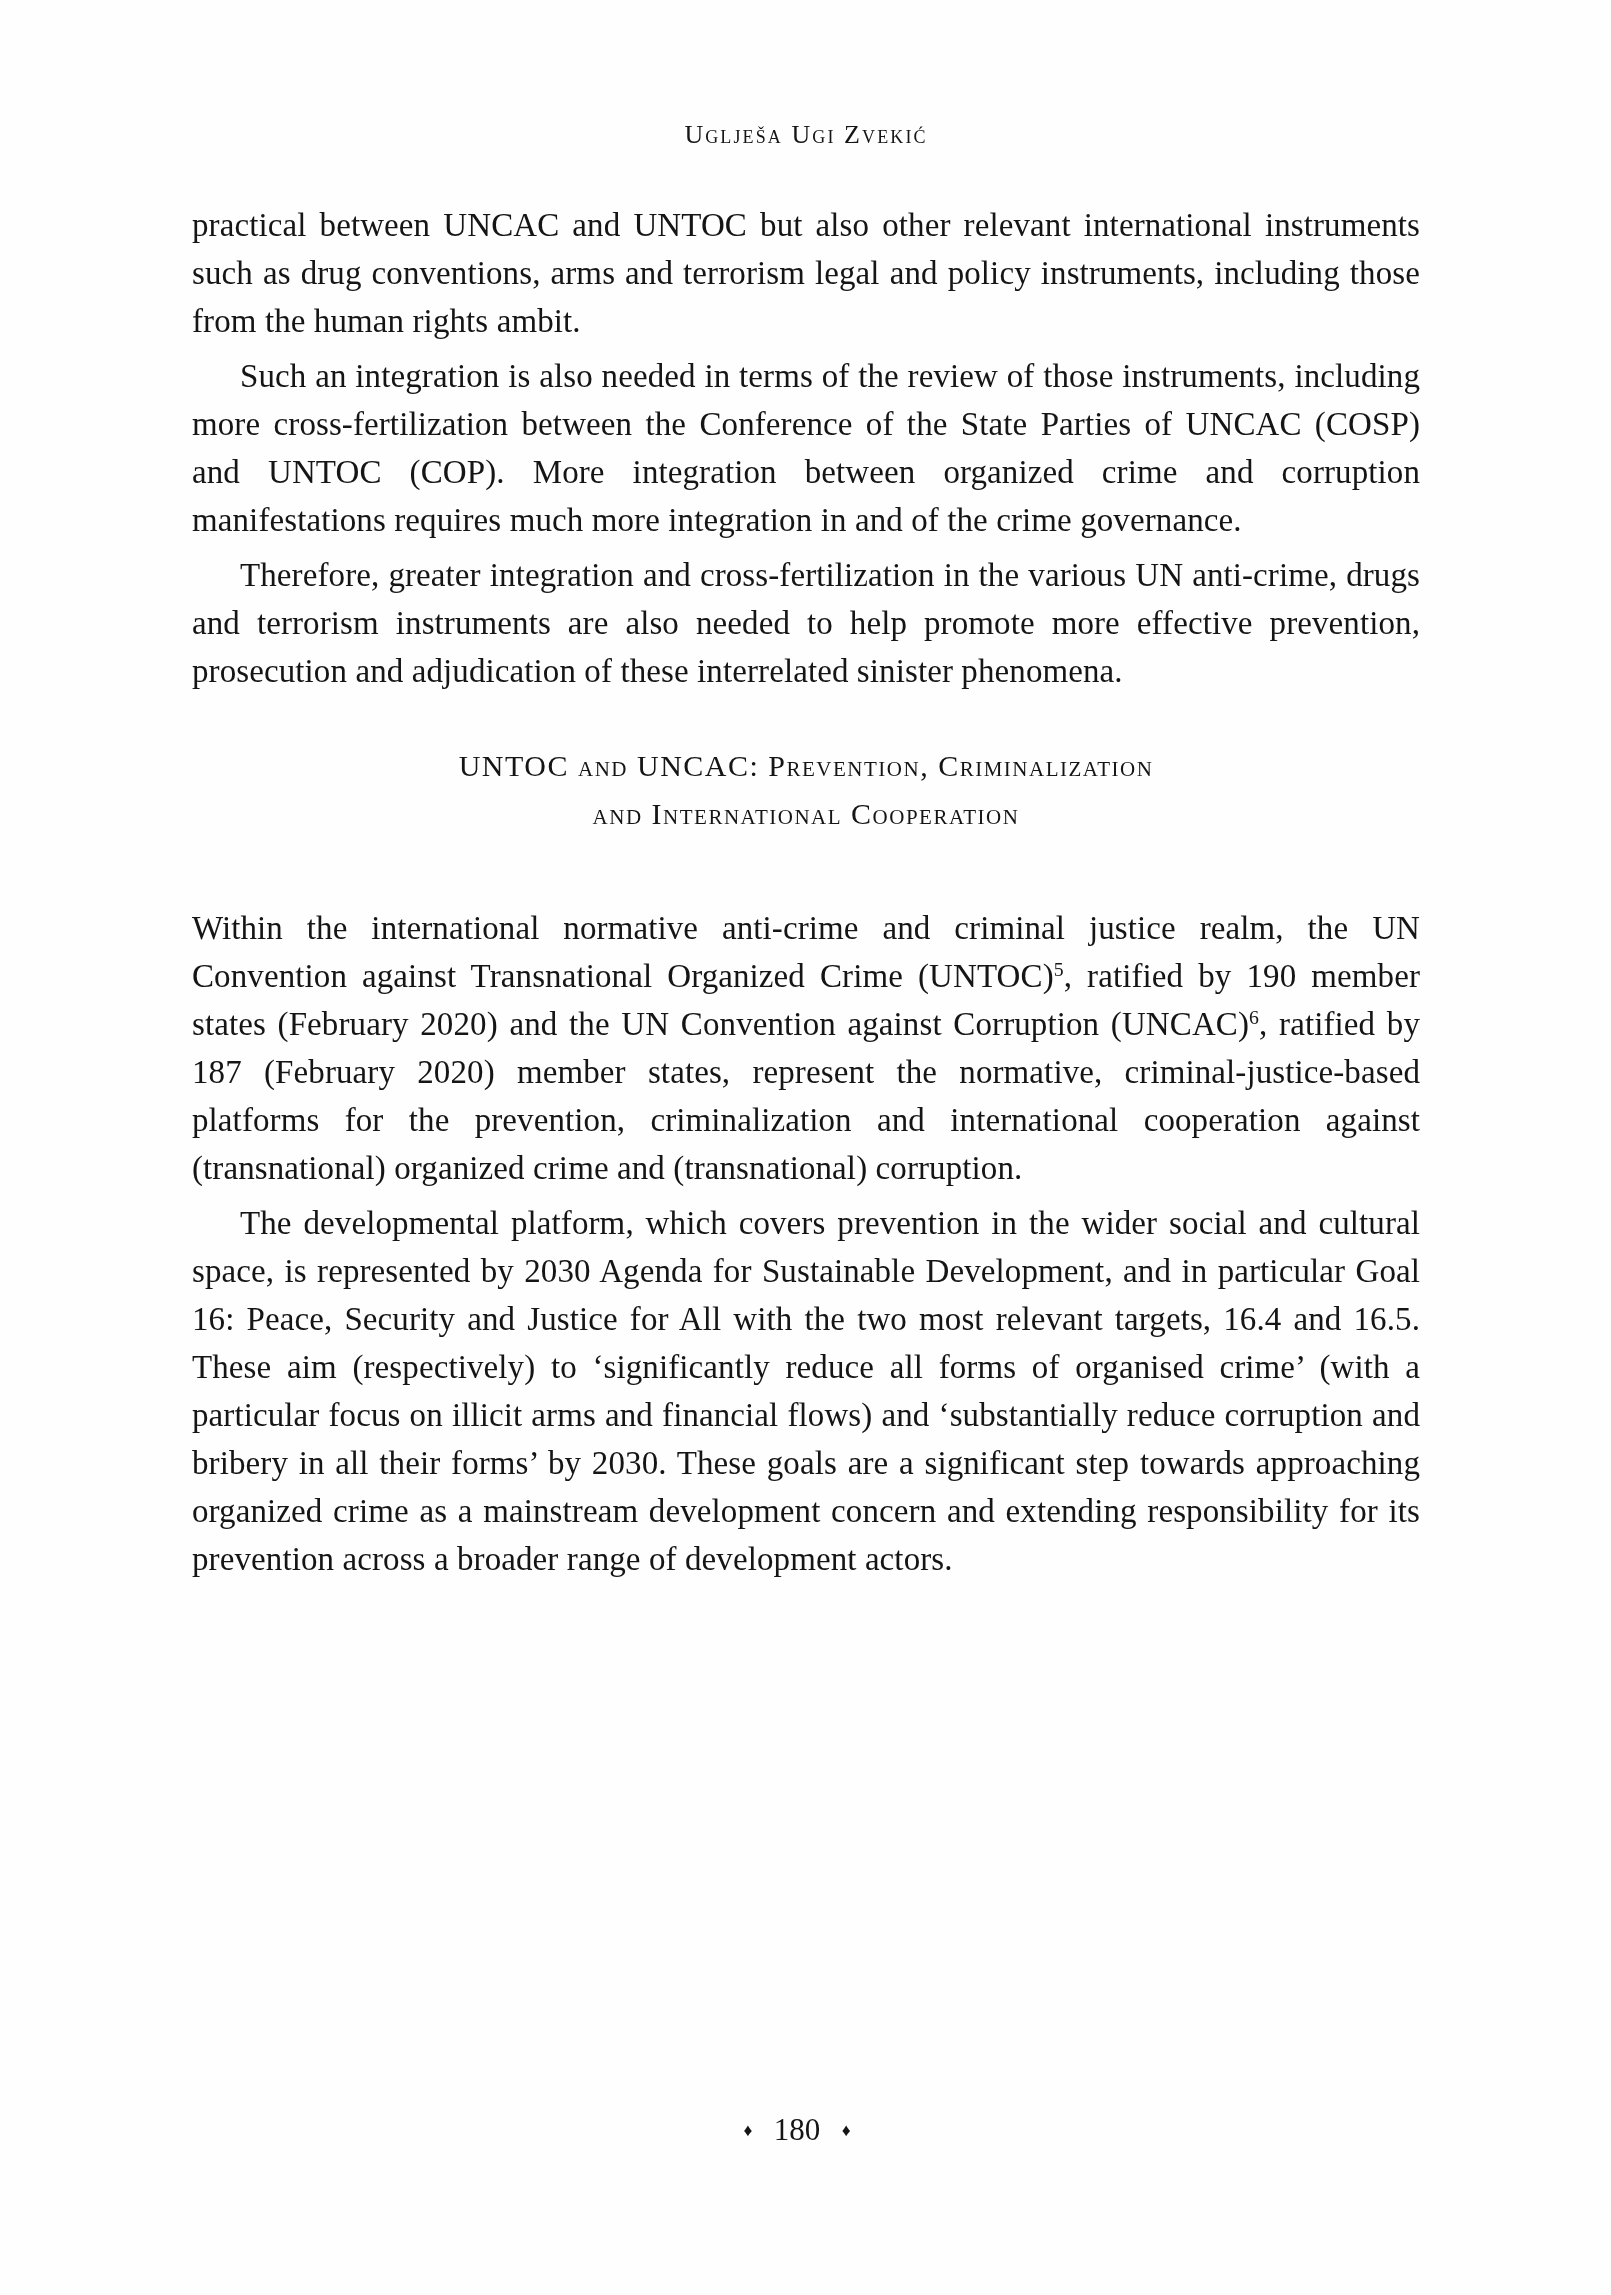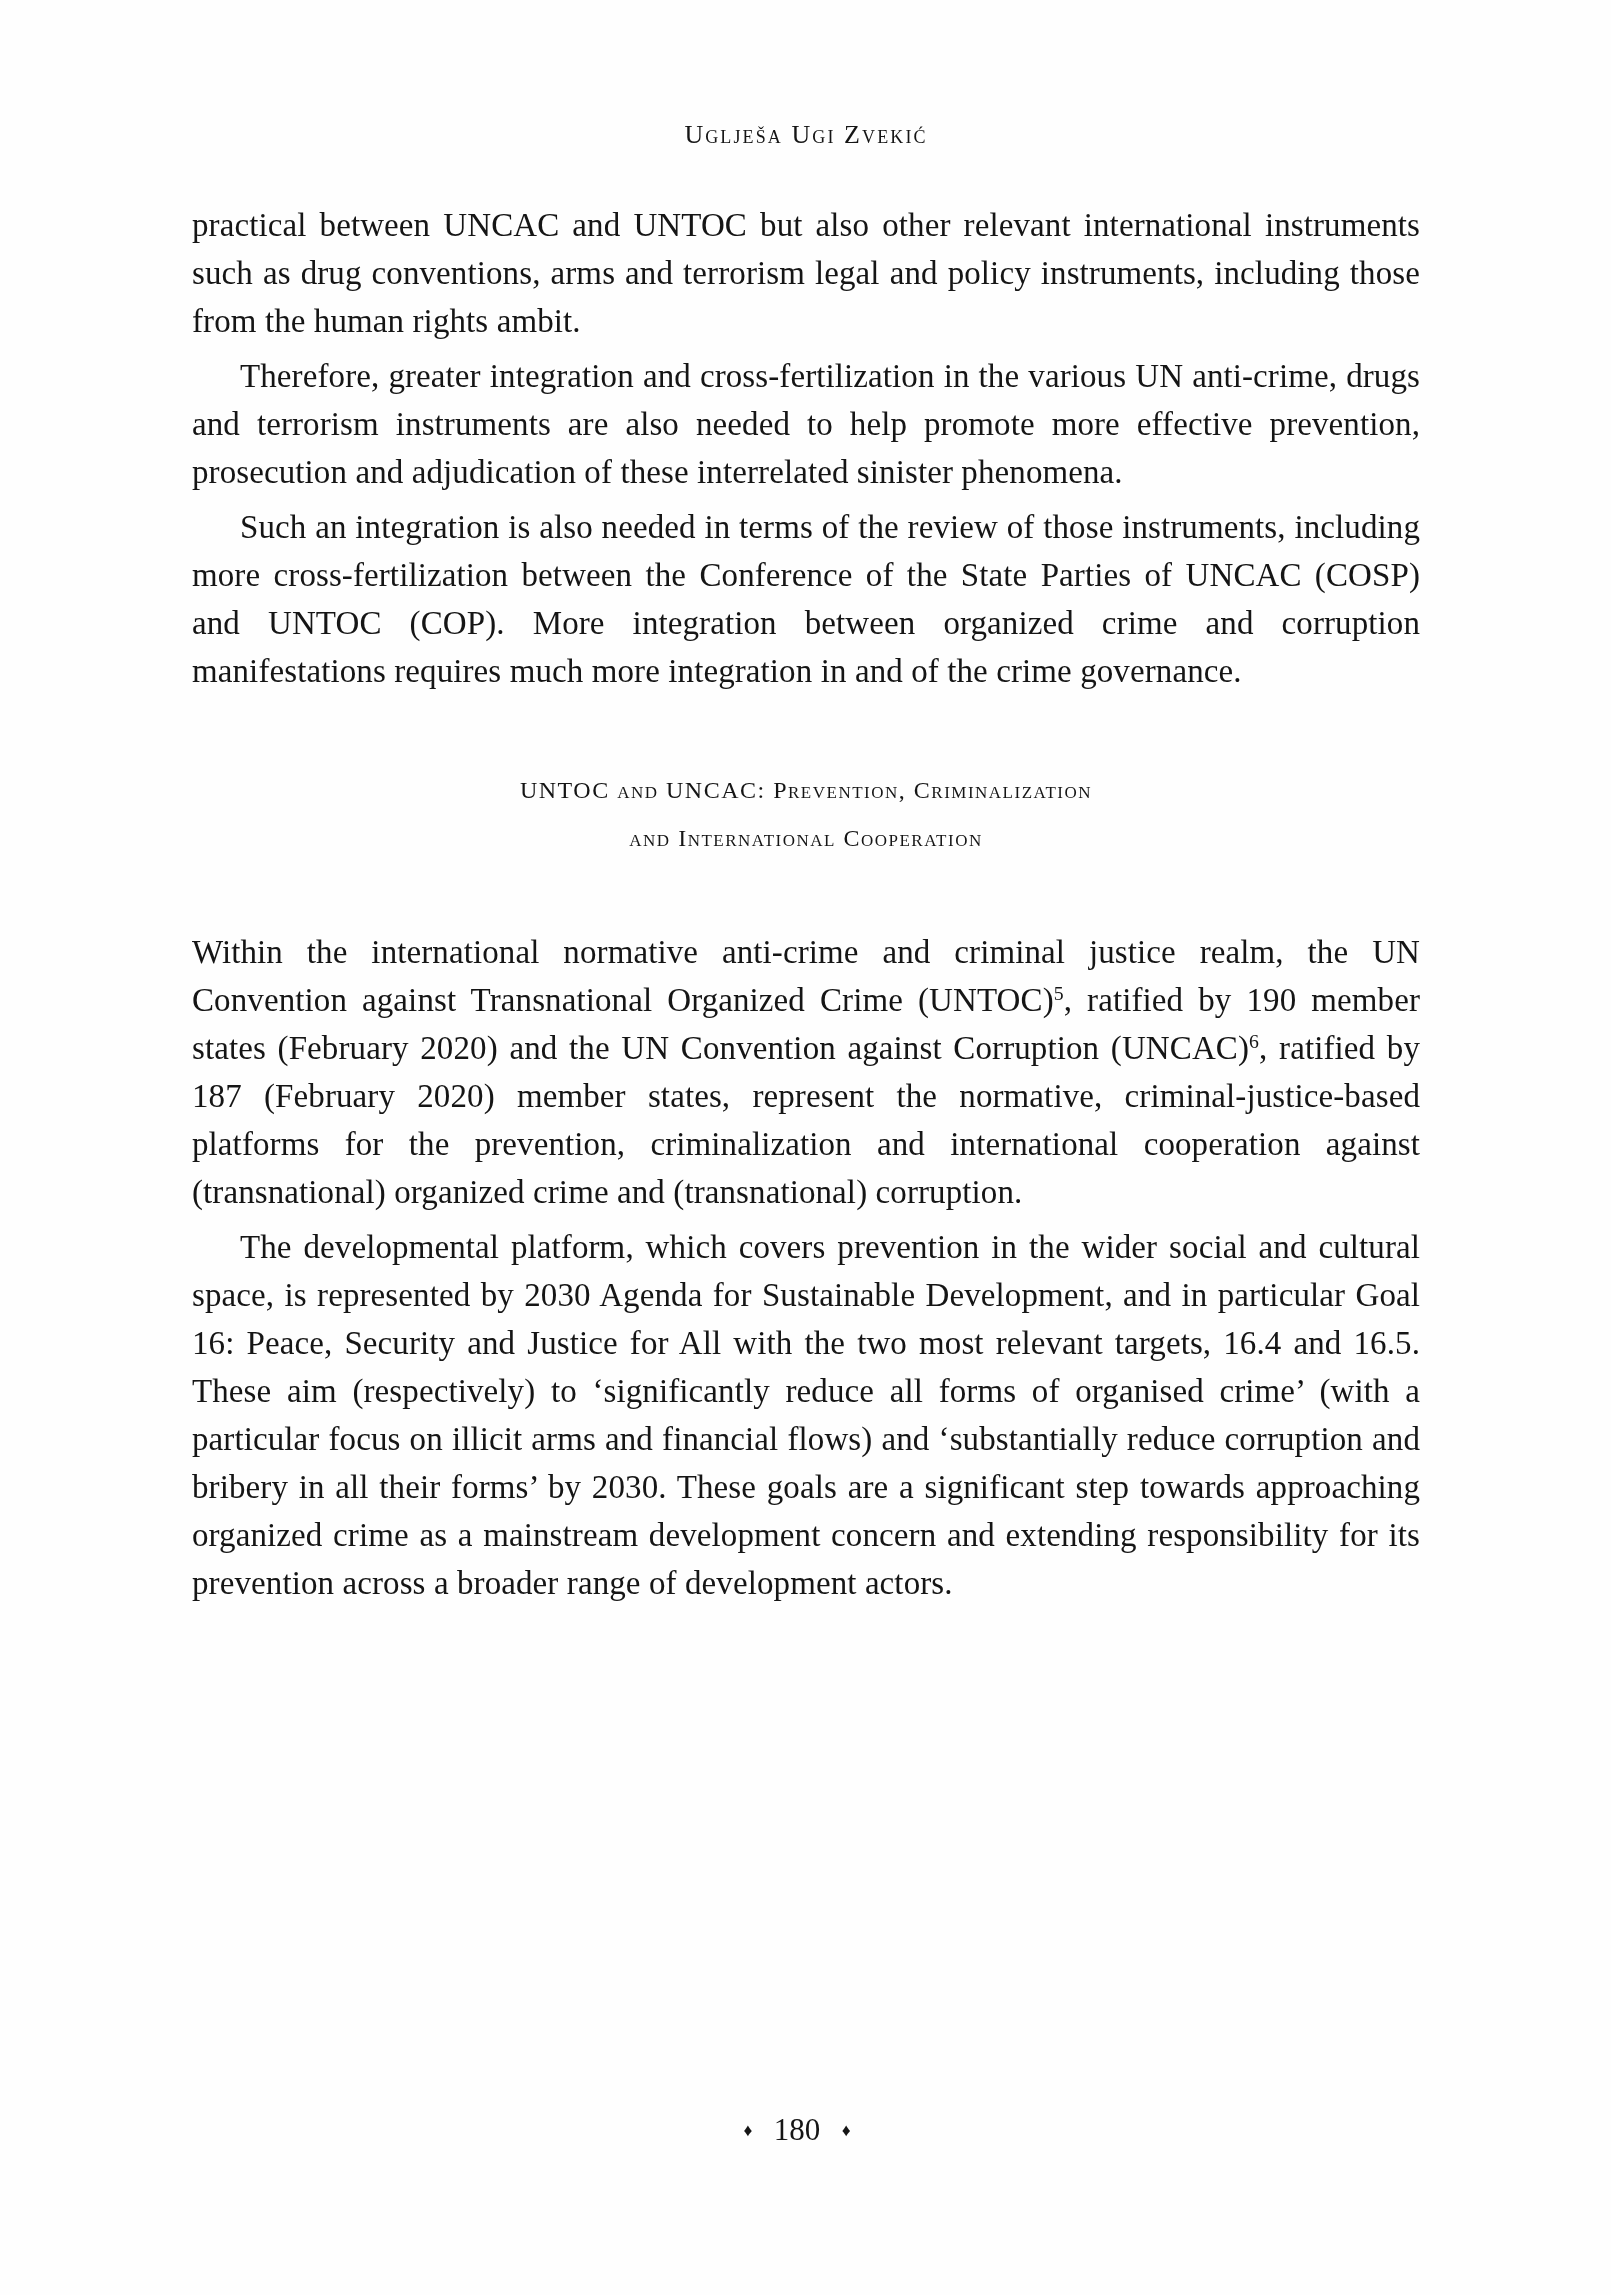--- a/index.html
+++ b/index.html
@@ -39,24 +39,24 @@
     text-indent: 48px;
   }
   .sup {
     font-size: 0.6em;
     vertical-align: 0.55em;
     line-height: 0;
   }
   .italic {
   }
   .section-heading {
-    margin-top: 71px;
+    margin-top: 47px;
     margin-bottom: 66px;
     text-align: center;
-    font-size: 24px;
+    font-size: 30px;
     font-variant: small-caps;
     letter-spacing: 1.5px;
     line-height: 48px;
   }
   .footnotes {
     position: absolute;
     left: 185px;
     right: 185px;
     top: 1976px;
     font-size: 25px;
@@ -92,23 +92,23 @@
 <body>
 
 <div class="page">
 
   <div class="running-header">Uglješa Ugi Zvekić</div>
 
   <div class="body-text">
 
     <p><span>practical between UNCAC and UNTOC but also other relevant international instruments such as drug conventions, arms and terrorism legal and policy instruments, including those from the human rights ambit.</span></p>
 
+    <p class="indent"><span>Such an integration is also needed in terms of the review of those instruments, including more cross-fertilization between the Conference of the State Parties of UNCAC (COSP) and UNTOC (COP). More integration between organized crime and corruption manifestations requires much more integration in and of the crime governance.</span></p>
+
     <p class="indent"><span>Therefore, greater integration and cross-fertilization in the various UN anti-crime, drugs and terrorism instruments are also needed to help promote more effective prevention, prosecution and adjudication of these interrelated sinister phenomena.</span></p>
-
-    <p class="indent"><span>Such an integration is also needed in terms of the review of those instruments, including more cross-fertilization between the Conference of the State Parties of UNCAC (COSP) and UNTOC (COP). More integration between organized crime and corruption manifestations requires much more integration in and of the crime governance.</span></p>
 
     <div class="section-heading">
       <div>UNTOC and UNCAC: Prevention, Criminalization</div>
       <div>and International Cooperation</div>
     </div>
 
     <p><span>Within the international normative anti-crime and criminal justice realm, the UN Convention against Transnational Organized Crime (UNTOC)</span><span class="sup">5</span><span>, ratified by 190 member states (February 2020) and the UN Convention against Corruption (UNCAC)</span><span class="sup">6</span><span>, ratified by 187 (February 2020) member states, represent the normative, criminal-justice-based platforms for the prevention, criminalization and international cooperation against (transnational) organized crime and (transnational) corruption.</span></p>
 
     <p class="indent"><span>The developmental platform, which covers prevention in the wider social and cultural space, is represented by </span><span class="italic">2030 Agenda for Sustainable Development</span><span>, and in particular Goal 16: Peace, Security and Justice for All with the two most relevant targets, 16.4 and 16.5. These aim (respectively) to ‘significantly reduce all forms of organised crime’ (with a particular focus on illicit arms and financial flows) and ‘substantially reduce corruption and bribery in all their forms’ by 2030. These goals are a significant step towards approaching organized crime as a mainstream development concern and extending responsibility for its prevention across a broader range of development actors.</span></p>
 

